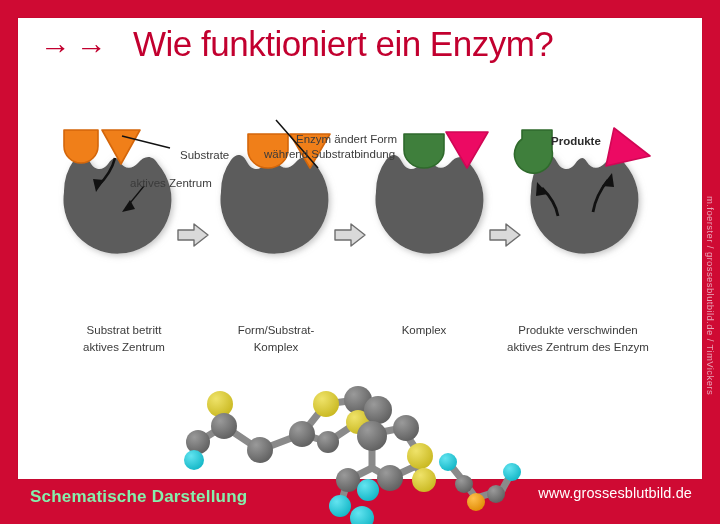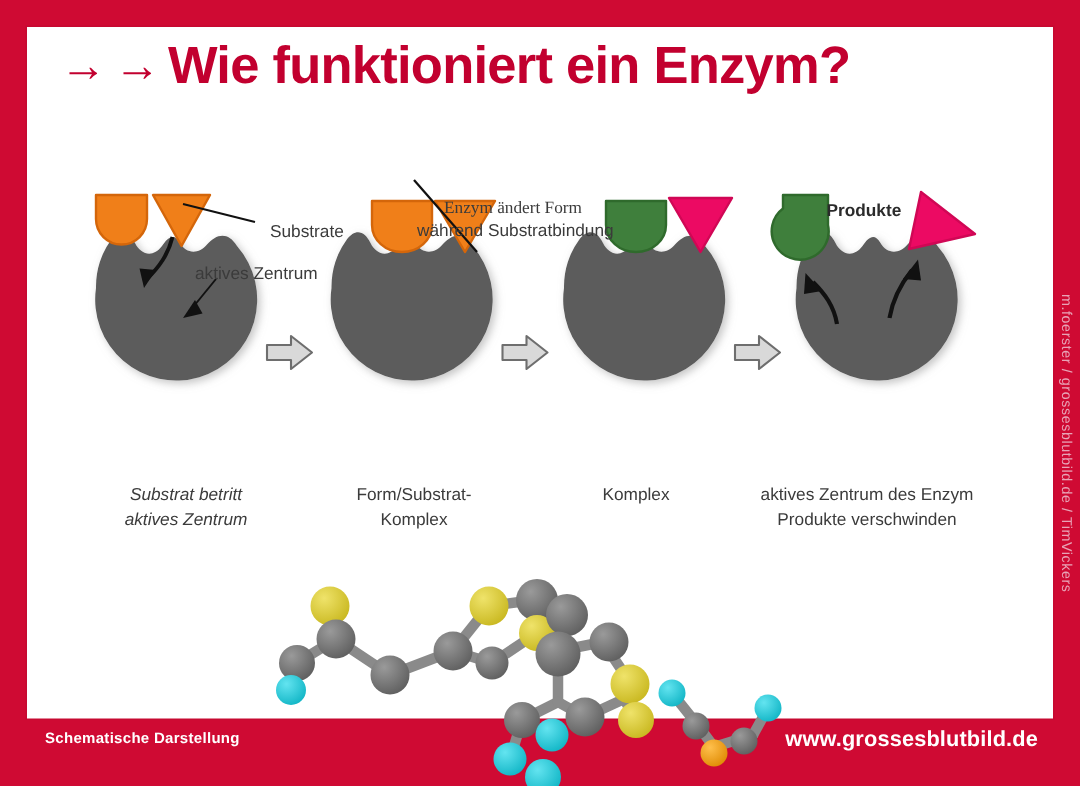--- a/index.html
+++ b/index.html
@@ -23,22 +23,22 @@
   #title-row{
     position:absolute;left:40px;top:26px;
     display:flex;align-items:center;gap:7px;
     white-space:nowrap;
   }
   .title-arrow{
     color:#c2002f;font-size:31px;line-height:1;font-weight:700;
     letter-spacing:-2px;
   }
   #title-text{
-    color:#c2002f;font-size:35px;font-weight:700;line-height:1;
-    letter-spacing:-0.5px;margin-left:0;
+    color:#c2002f;font-size:35px;font-weight:400;line-height:1;
+    letter-spacing:-0.5px;margin-left:21px;
   }
   .caption{
     position:absolute;width:200px;text-align:center;
     font-size:11.5px;color:#3b3b3b;line-height:1.45;
     left:50%;transform:translateX(-50%);
   }
   .ann{
     position:absolute;font-size:11.5px;color:#3b3b3b;line-height:1.35;
     white-space:nowrap;
   }
@@ -49,25 +49,25 @@
     position:absolute;right:4px;top:196px;
     font-size:9.5px;color:#e8a3b6;letter-spacing:0.4px;
     writing-mode:vertical-rl;text-orientation:mixed;
     white-space:nowrap;
   }
   
   #molecule{position:absolute;left:176px;top:372px;width:372px;height:152px;}
   
   #footer-left{
     position:absolute;left:30px;top:487px;
-    font-size:10px;font-weight:700;color:#ffffff;letter-spacing:0.2px;
+    font-size:17px;font-weight:700;color:#86efac;letter-spacing:0.2px;
   }
   #footer-right{
     position:absolute;right:28px;top:485px;
-    font-size:14.5px;font-weight:700;color:#ffffff;letter-spacing:0.1px;
+    font-size:14.5px;font-weight:400;color:#ffffff;letter-spacing:0.1px;
   }
   
 </style>
 </head>
 <body>
 
 <div id="poster">
 
   <div id="white-panel"></div>
 
@@ -189,42 +189,42 @@
     <g>
       <path d="M575,100 C577,88 582,78 590,68" stroke="#111" stroke-width="2.8" fill="none"></path>
       <path d="M584,74 L594,61 L596,75 Z" fill="#111"></path>
     </g>
   </svg>
 
   <div class="ann" style="left:180px;top:148px;text-align:center;">Substrate</div>
 
   <div class="ann" style="left:130px;top:176px;">aktives Zentrum</div>
 
-  <div class="ann center" style="left:296px;top:132px;font-family:Liberation Serif, serif;">Enzym ändert Form</div>
-  <div class="ann center" style="left:278px;top:147px;text-align:center;">während Substratbindung</div>
+  <div class="ann center" style="left:296px;top:132px;">Enzym ändert Form</div>
+  <div class="ann center" style="left:264px;top:147px;text-align:center;">während Substratbindung</div>
 
   <div class="ann bold" style="left:551px;top:134px;">Produkte</div>
 
-  <div class="caption" style="left:124px;top:322px;font-style:italic;">
+  <div class="caption" style="left:124px;top:322px;">
     <div>Substrat betritt</div>
     <div>aktives Zentrum</div>
   </div>
 
   <div class="caption" style="left:276px;top:322px;">
     <div>Form/Substrat-</div>
     <div>Komplex</div>
   </div>
 
   <div class="caption" style="left:424px;top:322px;">
     <div>Komplex</div>
   </div>
 
   <div class="caption" style="left:578px;top:322px;width:220px;">
+    <div>Produkte verschwinden</div>
     <div>aktives Zentrum des Enzym</div>
-    <div>Produkte verschwinden</div>
   </div>
 
   <div id="credit-vert">m.foerster / grossesblutbild.de / TimVickers</div>
 
   <svg id="molecule" viewBox="0 0 372 152">
     <defs>
       <radialGradient id="gC" cx="35%" cy="30%" r="75%">
         <stop offset="0%" stop-color="#9a9a9a"></stop>
           <stop offset="100%" stop-color="#5f5f5f"></stop>
       </radialGradient>

